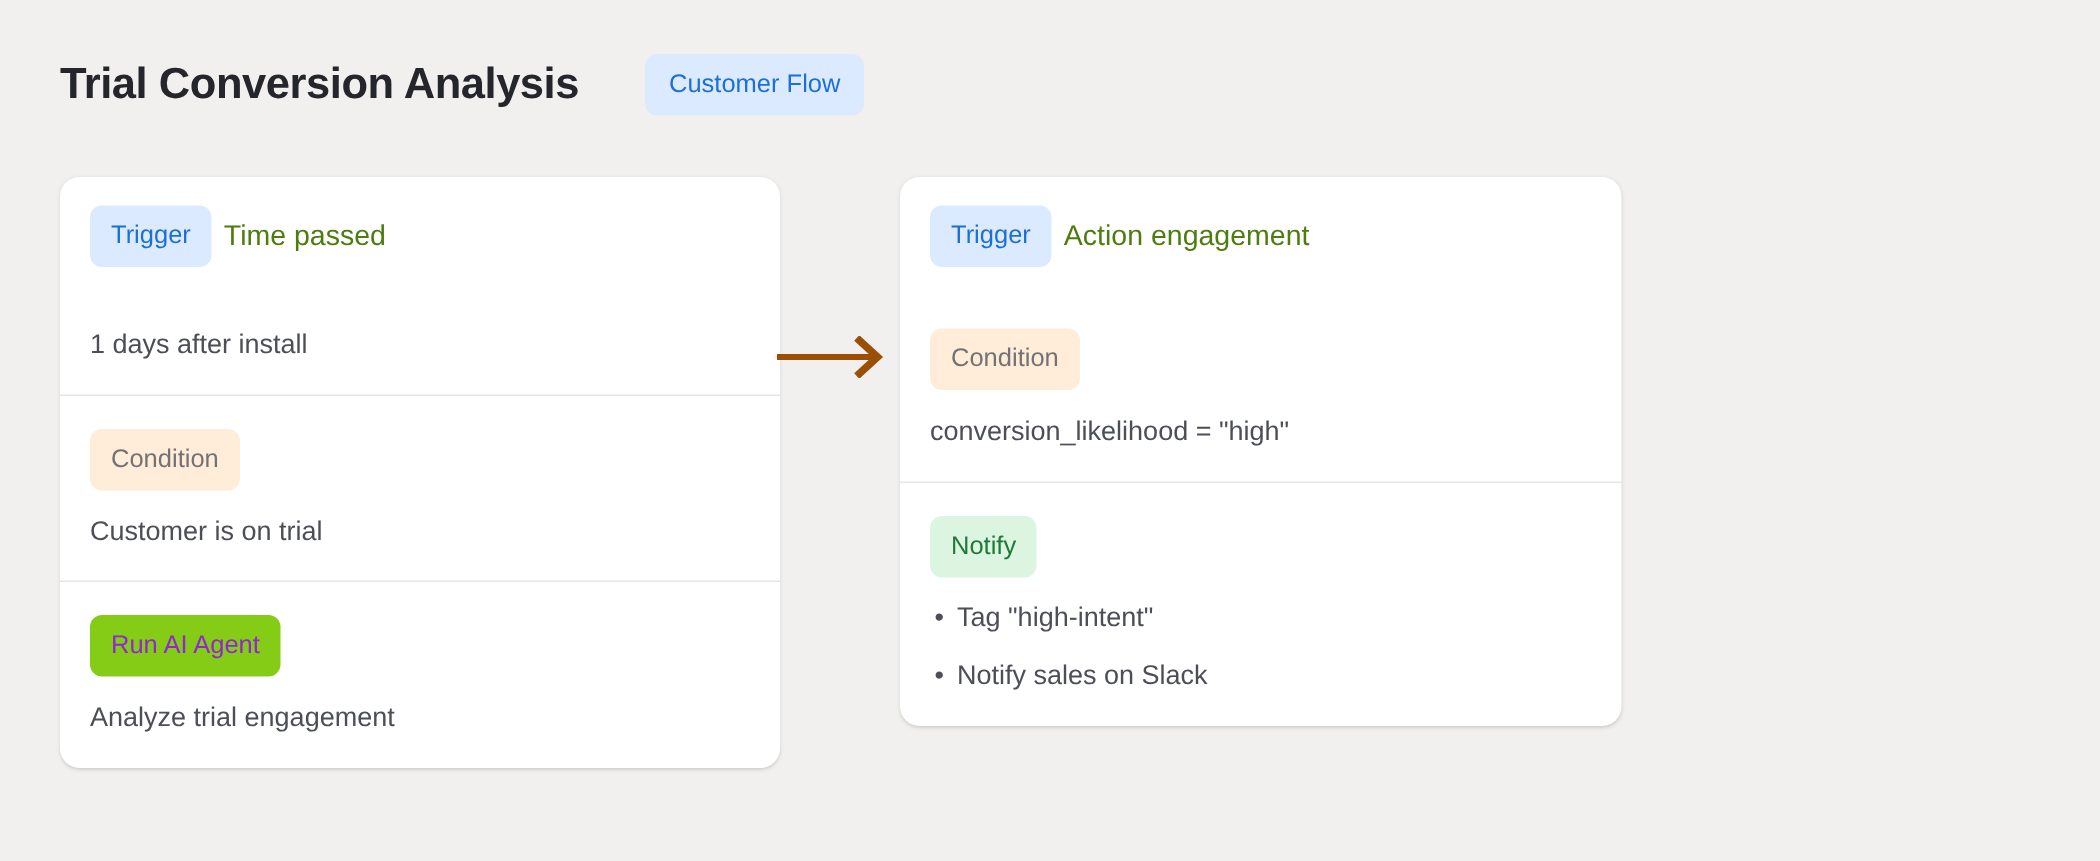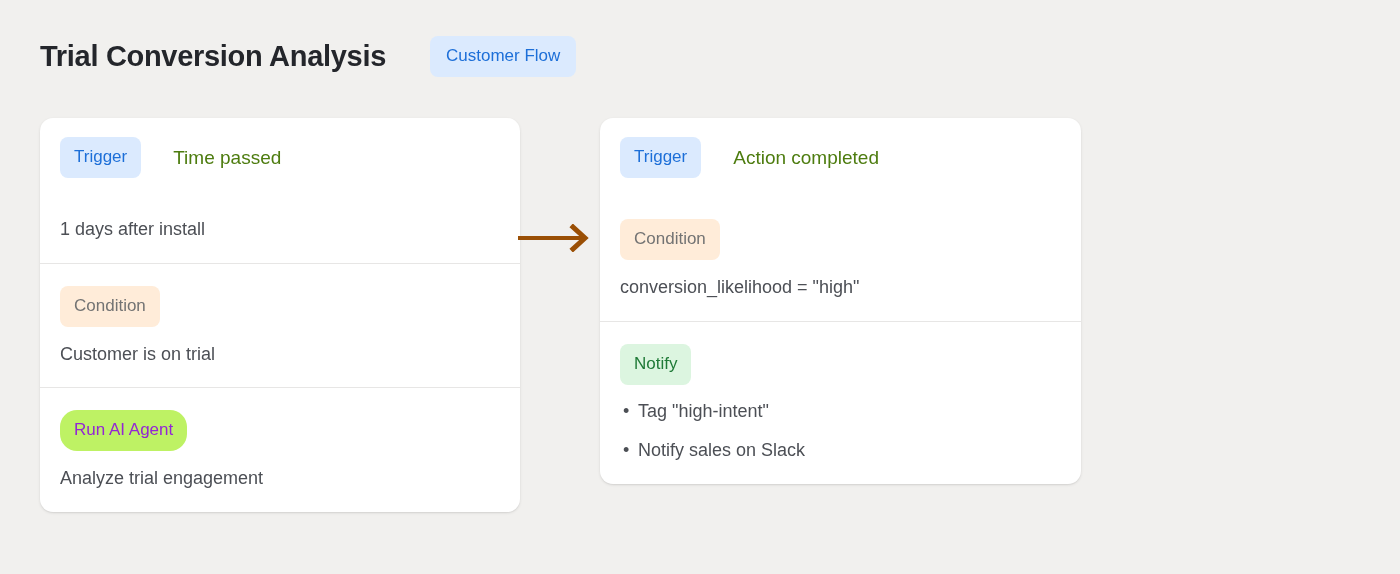--- a/index.html
+++ b/index.html
@@ -75,36 +75,36 @@
     box-sizing: border-box;
   }
   .section + .section {
     border-top: 1px solid #e7e6e5;
   }
 
   
   .section-head {
     display: flex;
     align-items: center;
-    gap: 32px;
+    gap: 8px;
     padding: 19px 20px 19px 20px;
     text-align: center;
   }
 
   .badge {
     display: inline-block;
     font-size: 17px;
     line-height: 1;
     padding: 11px 14px 13px 14px;
     border-radius: 8px;
     white-space: nowrap;
   }
   .badge-trigger { background: #dbeafe; color: #1d6fd8; }
   .badge-condition { background: #ffecd9; color: #737373; }
-  .badge-agent { background: #bef264; color: #9326d4; border-radius: 17px; }
+  .badge-agent { background: #84cc16; color: #9326d4; }
   .badge-actions { background: #dcf5e0; color: #1f7a37; }
 
   .head-title {
     font-size: 19px;
     color: #4d7c0f;
     line-height: 1;
     white-space: nowrap;
   }
 
   .section-body {
@@ -183,21 +183,21 @@
   <div class="connector">
     <svg width="76" height="28" viewBox="0 0 76 28">
       <line x1="0" y1="14" x2="66" y2="14" stroke="#9a4f05" stroke-width="4"></line>
       <polyline points="55,3 67,14 55,25" fill="none" stroke="#9a4f05" stroke-width="5" stroke-linecap="square" stroke-linejoin="miter"></polyline>
     </svg>
   </div>
 
   <div class="card card-right">
     <div class="section-head">
       <span class="badge badge-trigger">Trigger</span>
-      <span class="head-title">Action completed</span>
+      <span class="head-title">Action engagement</span>
     </div>
 
     <div class="section">
       <span class="badge badge-condition">Condition</span>
       <div class="section-body">conversion_likelihood = "high"</div>
     </div>
 
     <div class="section">
       <span class="badge badge-actions">Notify</span>
       <ul class="bullets">

